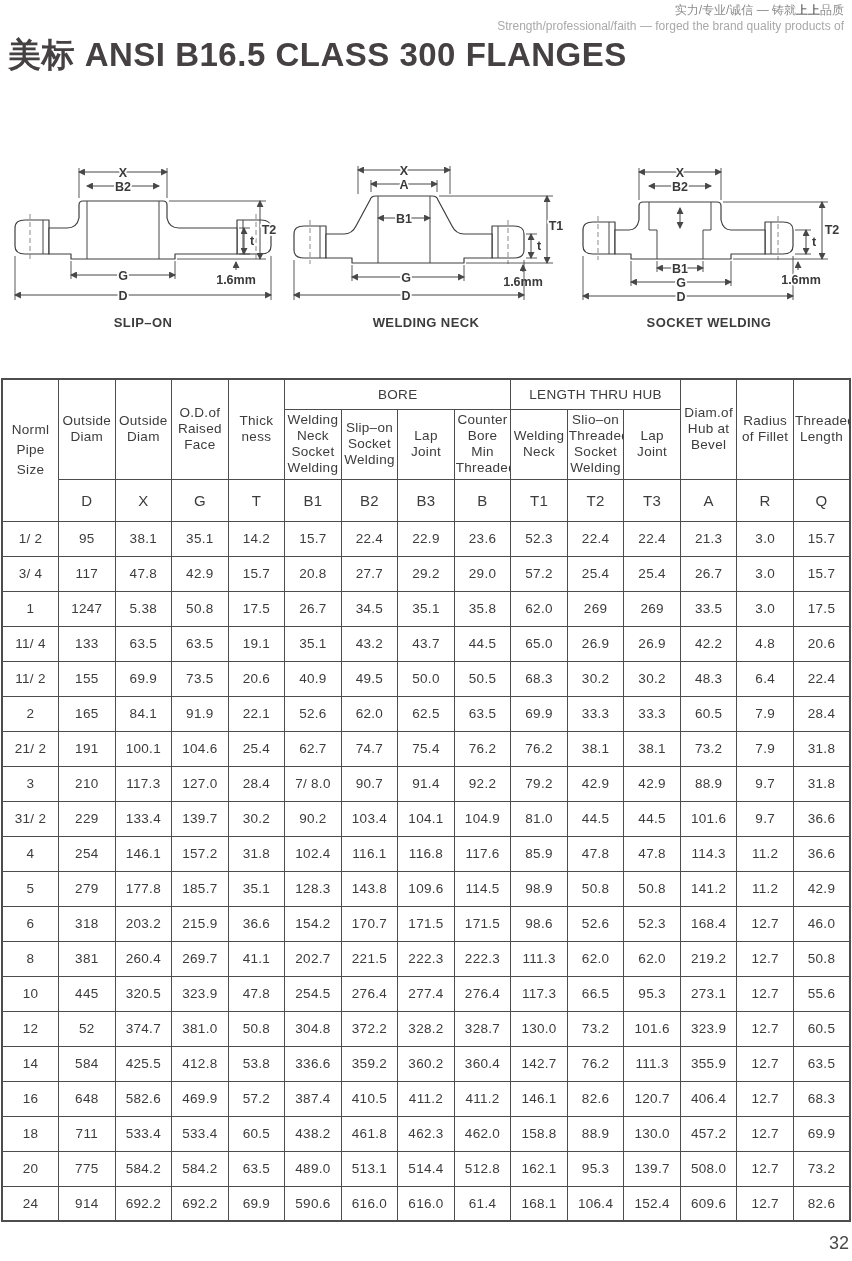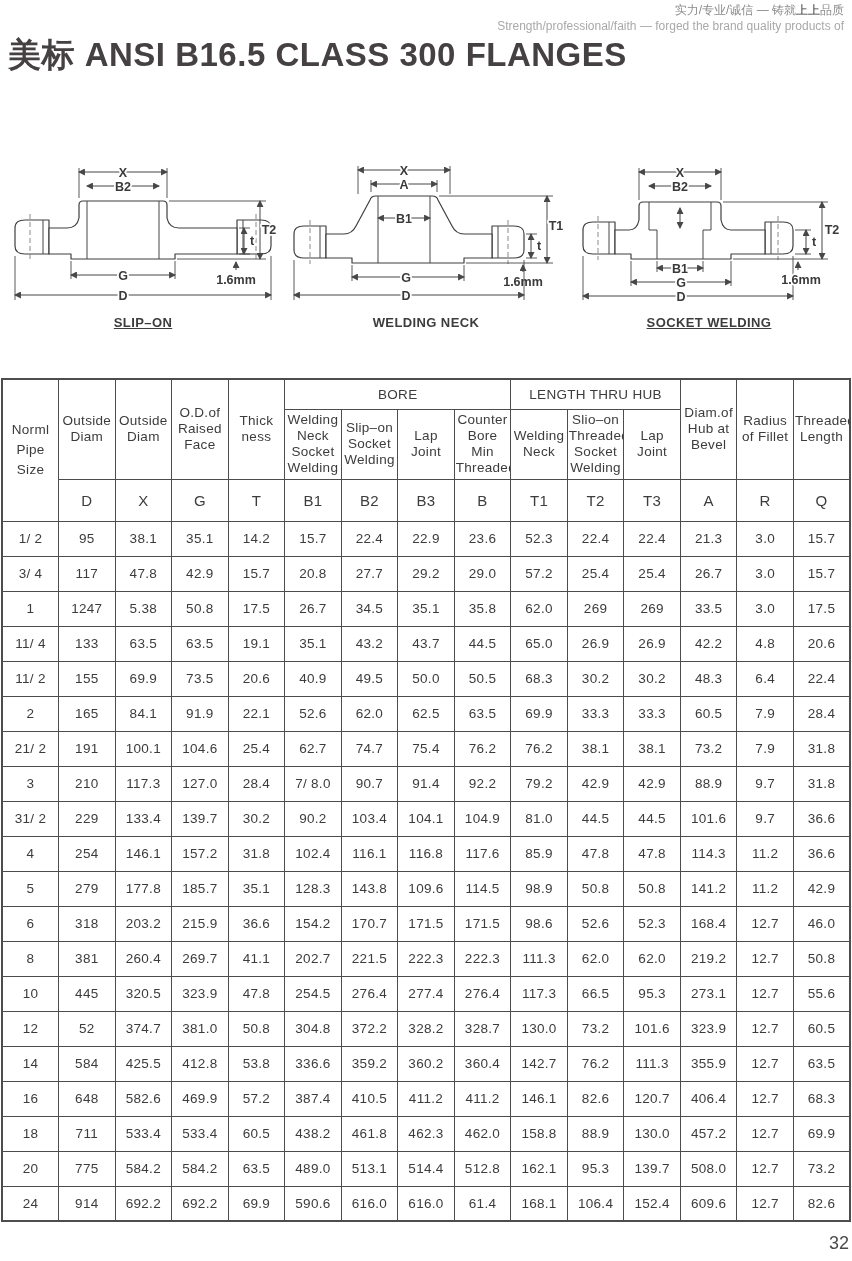--- a/index.html
+++ b/index.html
@@ -13,21 +13,21 @@
   .slogan-en{font-size:12px;color:#a9a9a9;margin-top:1px;}
   .website{font-size:17px;font-style:italic;font-weight:600;color:#45b4e8;margin-top:3px;letter-spacing:0.5px;}
 
   
   .title{position:absolute;top:33px;left:8px;font-size:33px;font-weight:700;color:#454042;letter-spacing:0.5px;}
 
   
   .diagrams{position:absolute;top:158px;left:0;width:852px;display:flex;justify-content:space-between;padding:0 2px;box-sizing:border-box;}
   .diag{width:282px;position:relative;}
   .cap{margin-top:3px;text-align:center;font-size:13px;font-weight:bold;letter-spacing:0.4px;color:#3d3d3d;}
-  .cap-u{text-decoration:underline;}
+  .cap-u{}
 
   svg .shape{fill:#fff;stroke:#3f3f3f;stroke-width:1.2;stroke-linejoin:round;}
   svg .thin{fill:none;stroke:#474747;stroke-width:1;}
   svg .cl{fill:none;stroke:#7a7a7a;stroke-width:0.9;stroke-dasharray:5 3;}
   svg .ext{stroke:#474747;stroke-width:0.9;}
   svg .dim{stroke:#474747;stroke-width:1;marker-start:url(#arr);marker-end:url(#arr);}
   svg .dim1{stroke:#474747;stroke-width:1;marker-end:url(#arr);}
   svg .lbl{font:600 12.5px "Liberation Sans","DejaVu Sans",sans-serif;fill:#3a3a3a;
            paint-order:stroke;stroke:#fff;stroke-width:3.5px;stroke-linejoin:round;text-anchor:middle;}
 

